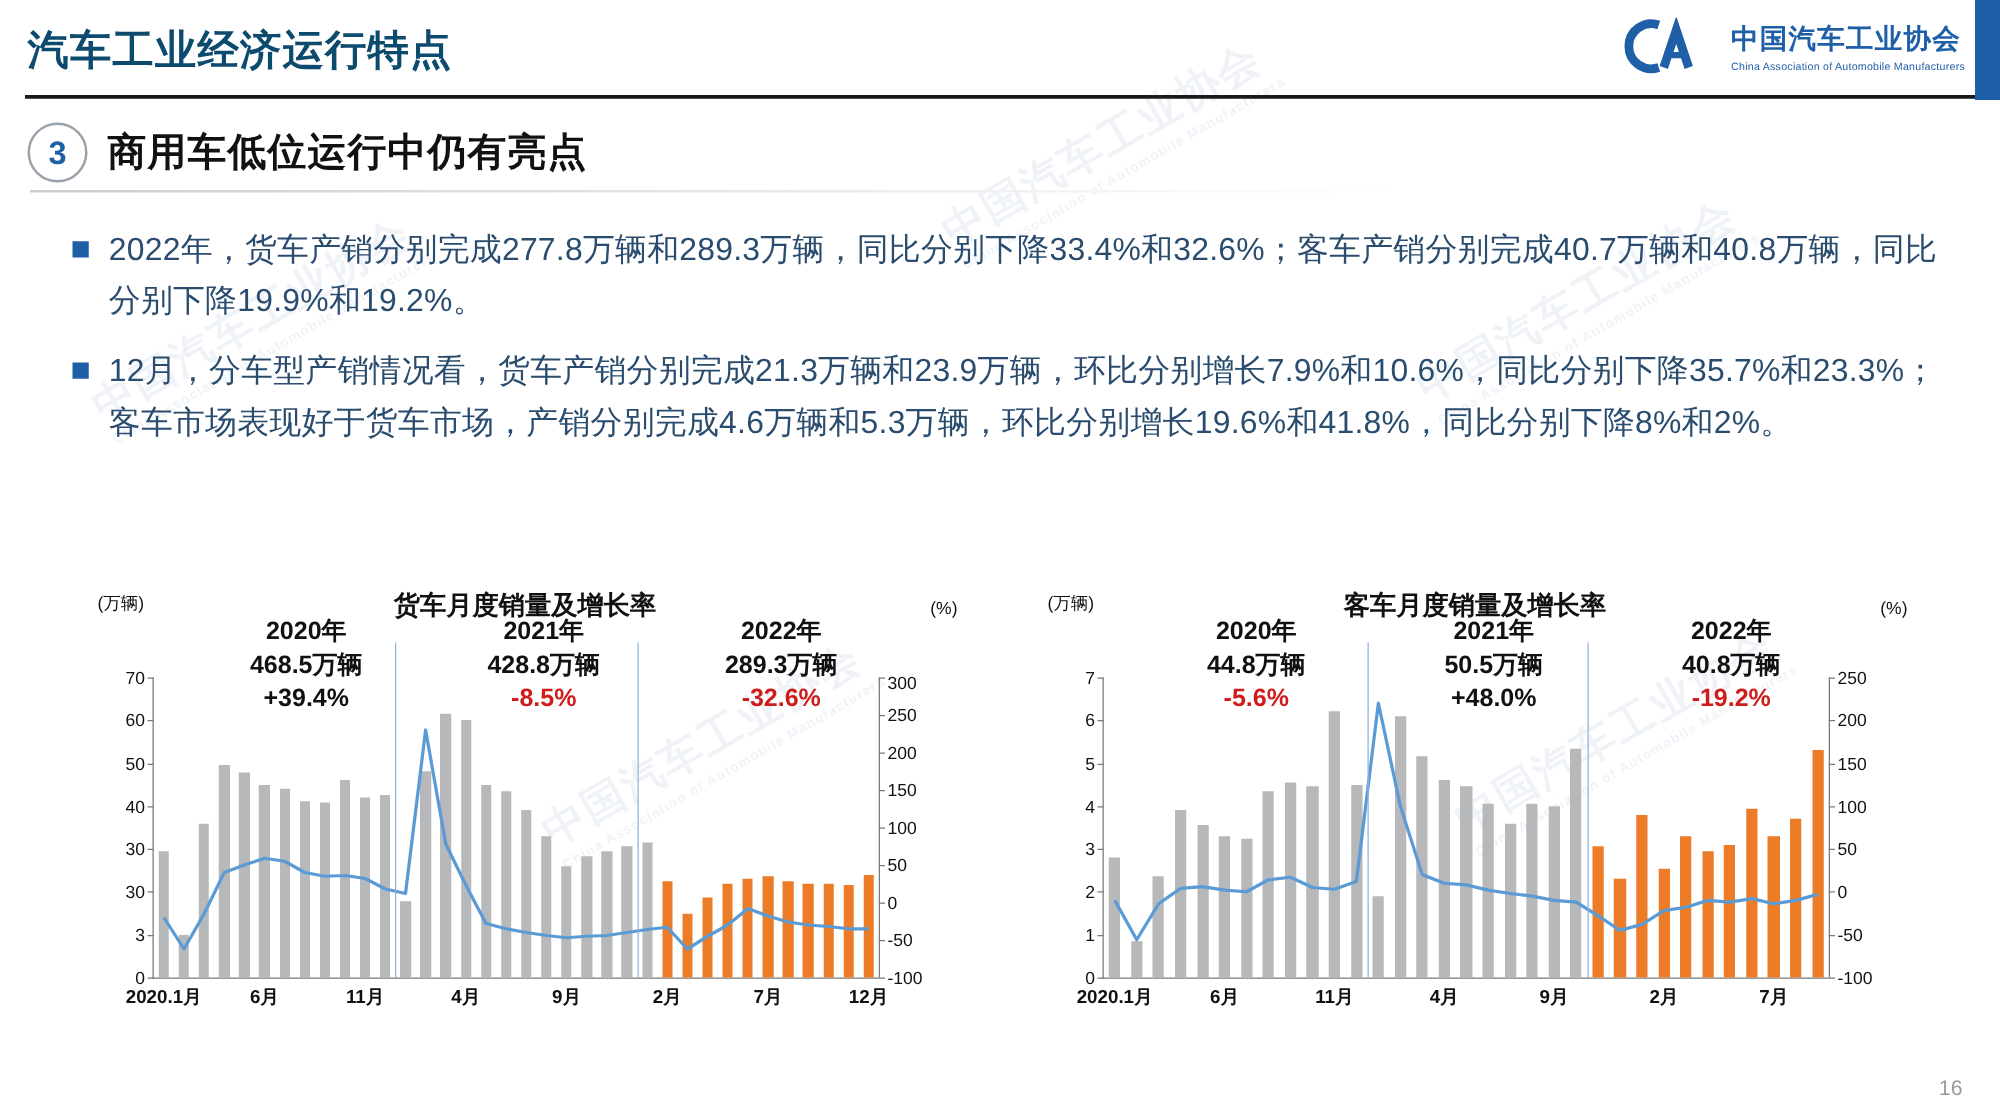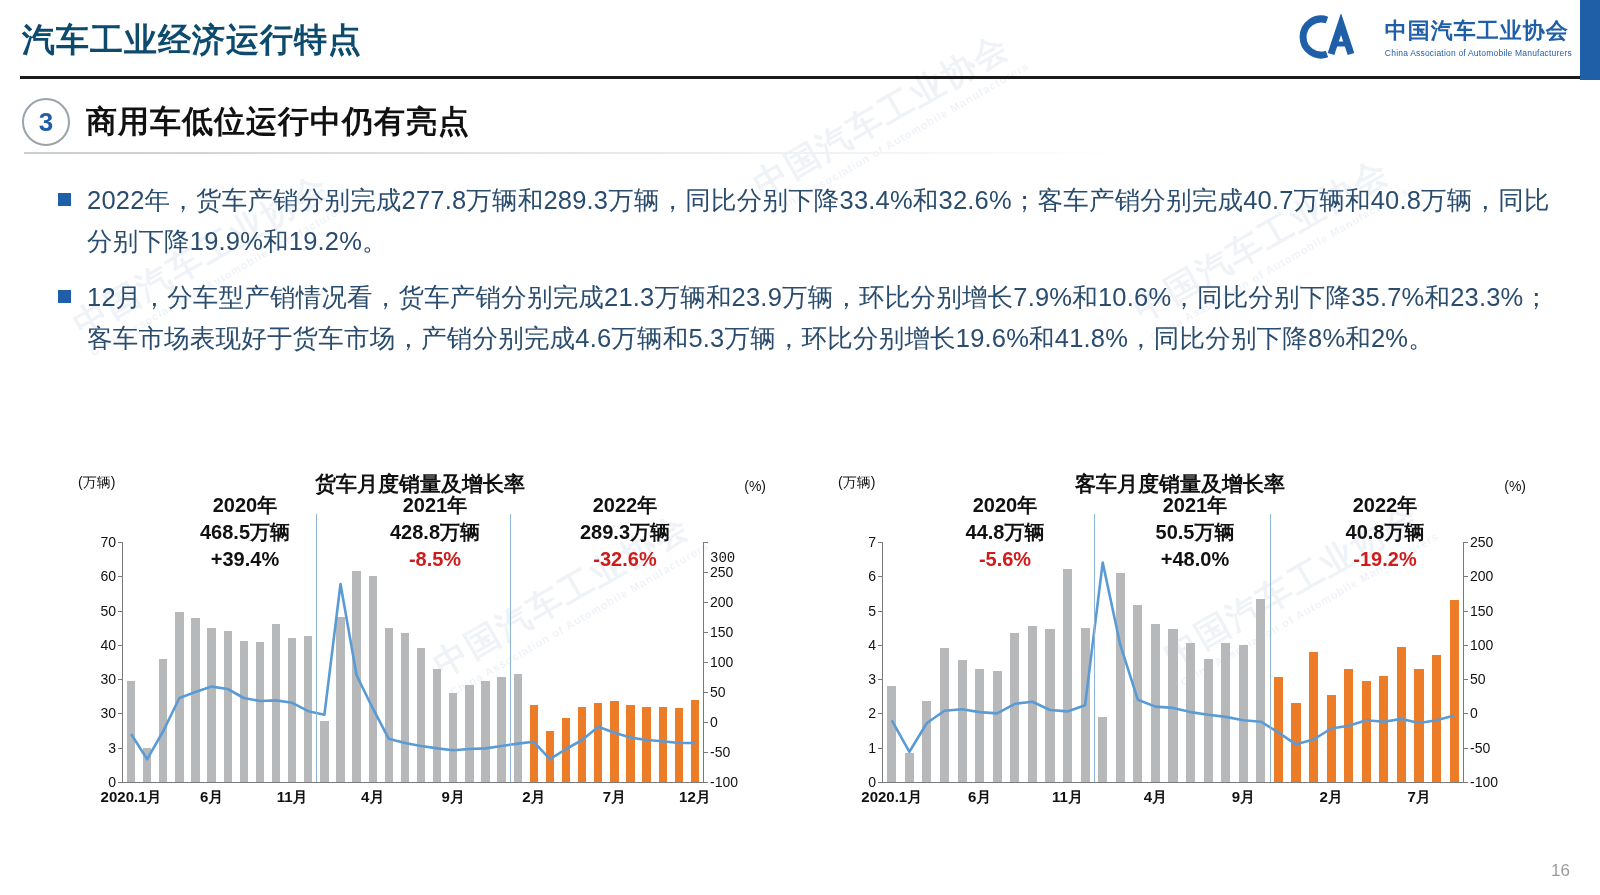--- a/index.html
+++ b/index.html
@@ -271,21 +271,21 @@
       <div class="ytick-r" style="top: 150px;">50</div>
       <div class="tickmark-r" style="top: 150px;"></div>
       <div class="ytick-r" style="top: 120px;">100</div>
       <div class="tickmark-r" style="top: 120px;"></div>
       <div class="ytick-r" style="top: 90px;">150</div>
       <div class="tickmark-r" style="top: 90px;"></div>
       <div class="ytick-r" style="top: 60px;">200</div>
       <div class="tickmark-r" style="top: 60px;"></div>
       <div class="ytick-r" style="top: 30px;">250</div>
       <div class="tickmark-r" style="top: 30px;"></div>
-      <div class="ytick-r" style="top: 16px; font-family: Liberation Mono, monospace;">300</div>
+      <div class="ytick-r" style="top: 4px;">300</div>
       <div class="tickmark-r" style="top: 0px;"></div>
       <div class="xlab" style="left: 8.05556px;">2020.1月</div>
       <div class="xlab" style="left: 88.6111px;">6月</div>
       <div class="xlab" style="left: 169.167px;">11月</div>
       <div class="xlab" style="left: 249.722px;">4月</div>
       <div class="xlab" style="left: 330.278px;">9月</div>
       <div class="xlab" style="left: 410.833px;">2月</div>
       <div class="xlab" style="left: 491.389px;">7月</div>
       <div class="xlab" style="left: 571.944px;">12月</div>
       <div class="divider" style="left: 193.333px; height: 268px;"></div>

